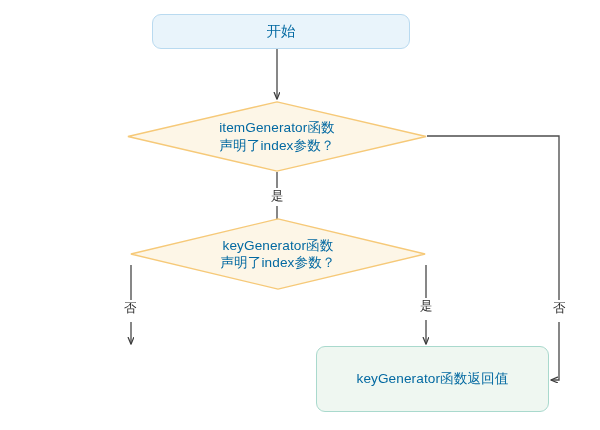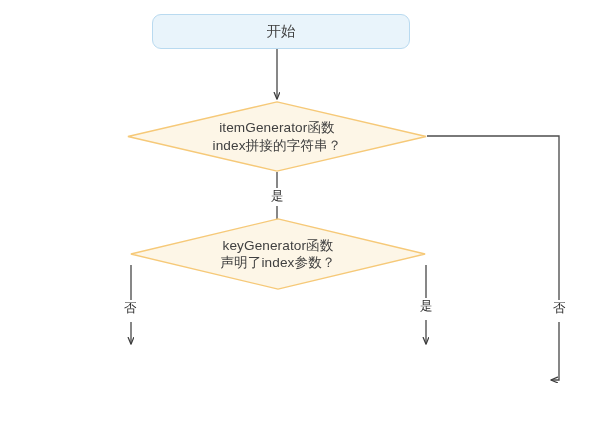--- a/index.html
+++ b/index.html
@@ -30,21 +30,21 @@
   .node {
     position: absolute;
     box-sizing: border-box;
     display: flex;
     align-items: center;
     justify-content: center;
     text-align: center;
   }
   .node-label {
     line-height: 1.28;
-    color: #404040;
+    color: #0369a1;
     white-space: pre-line;
     letter-spacing: 0.1px;
   }
 
   
   .rect {
     border-radius: 9px;
     border: 1.3px solid #b3d9ef;
     background: #eaf4fb;
   }
@@ -120,32 +120,35 @@
 
   <div class="node rect start" style="left:152px; top:14px; width:258px; height:35px;">
     <span class="node-label fs15">开始</span>
   </div>
 
   <div class="node diamond" style="left:127px; top:101px; width:300px; height:71px;">
     <svg class="dia-shape" viewBox="0 0 300 71" preserveAspectRatio="none">
       <polygon points="150,0.9 299.1,35.5 150,70.1 0.9,35.5" fill="#fdf6e7" stroke="#f6c978" stroke-width="1.4"></polygon>
     </svg>
     <span class="node-label fs14">itemGenerator函数
-index拼接的字符串？</span>
+声明了index参数？</span>
   </div>
 
   <div class="node diamond" style="left:130px; top:218px; width:296px; height:72px;">
     <svg class="dia-shape" viewBox="0 0 296 72" preserveAspectRatio="none">
       <polygon points="148,0.9 295.1,36 148,71.1 0.9,36" fill="#fdf6e7" stroke="#f6c978" stroke-width="1.4"></polygon>
     </svg>
     <span class="node-label fs14">keyGenerator函数
 声明了index参数？</span>
   </div>
 
 
+  <div class="node rect result" style="left:316px; top:346px; width:233px; height:66px;">
+    <span class="node-label fs14">keyGenerator函数返回值</span>
+  </div>
 
   <div class="edge-label" style="left:269px; top:190px;">是</div>
 
   <div class="edge-label" style="left:551px; top:302px;">否</div>
 
   <div class="edge-label" style="left:122px; top:302px;">否</div>
 
   <div class="edge-label" style="left:418px; top:300px;">是</div>
 
 </div>

